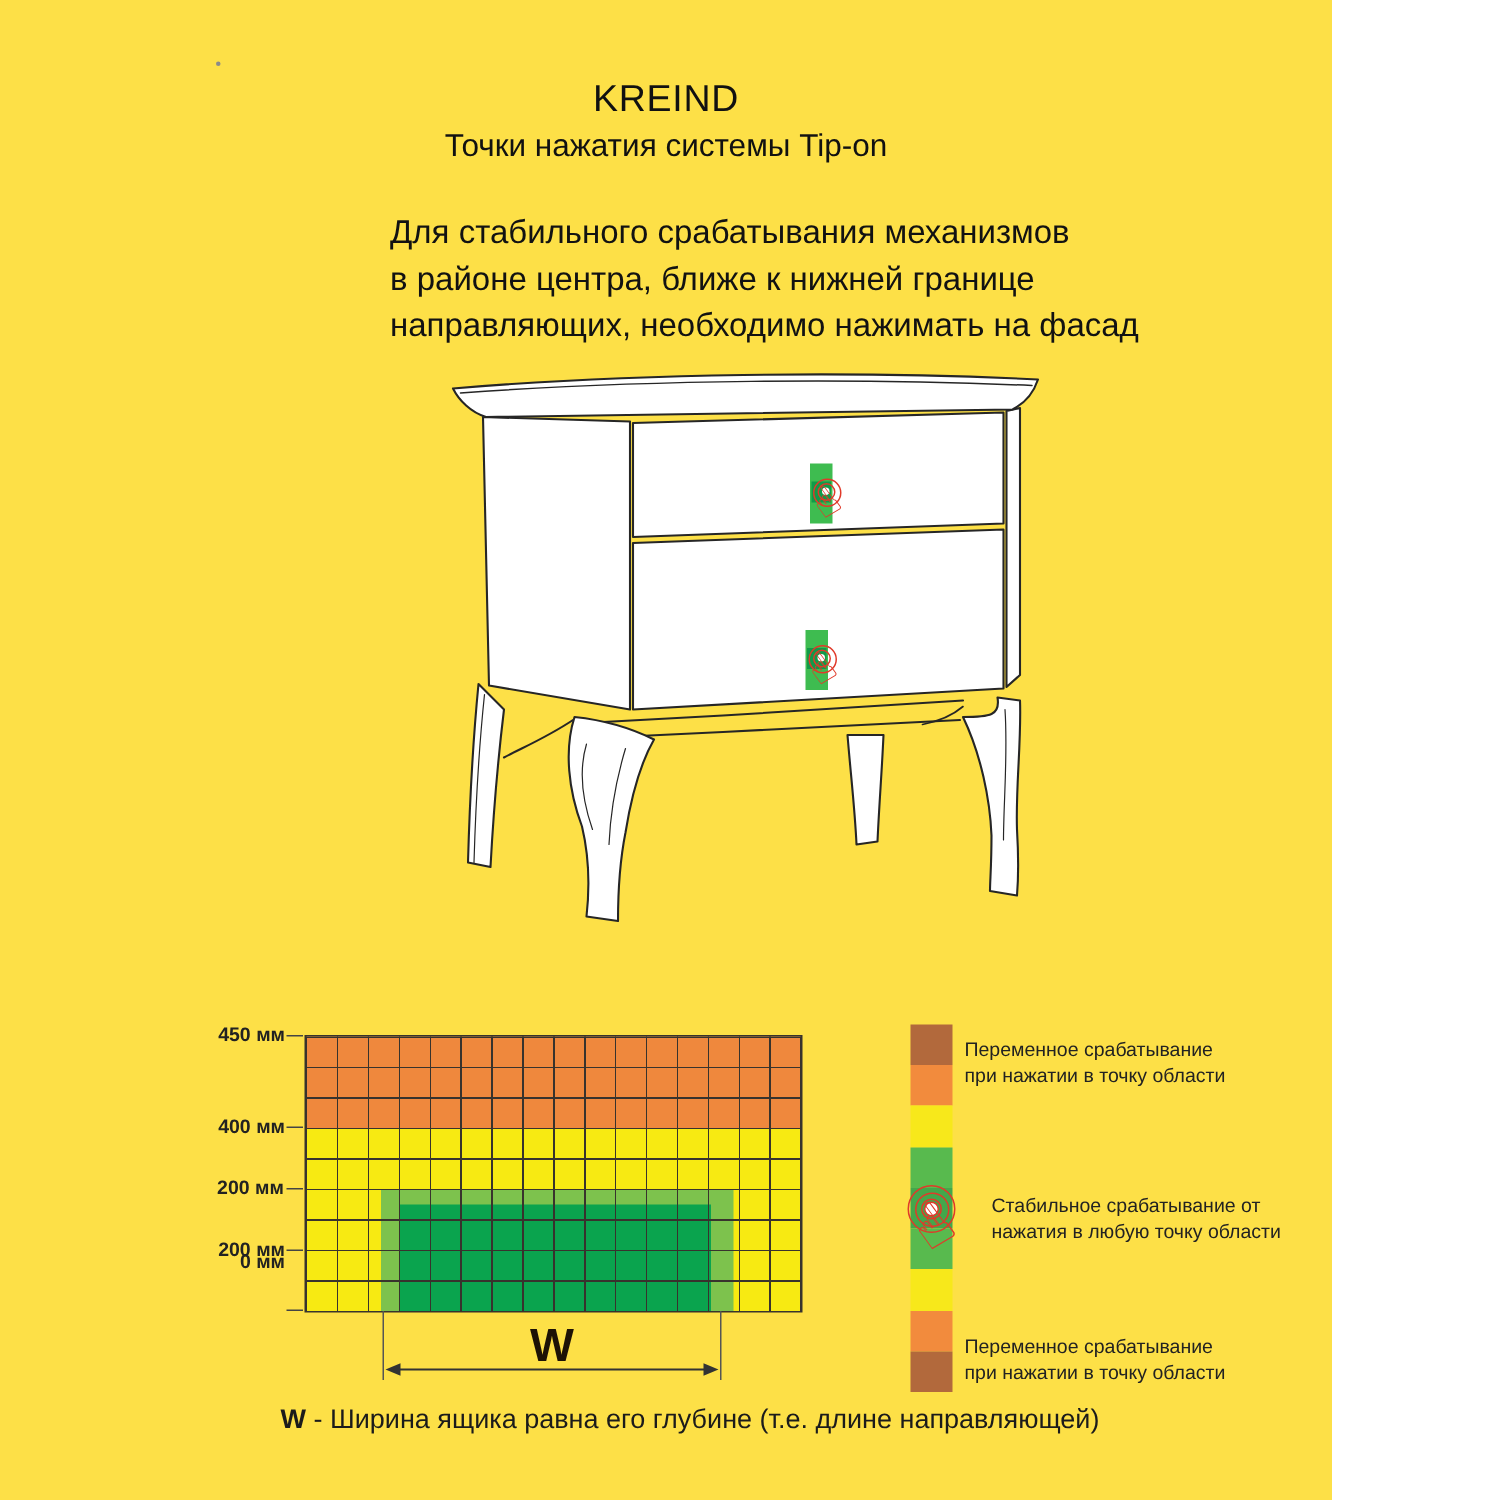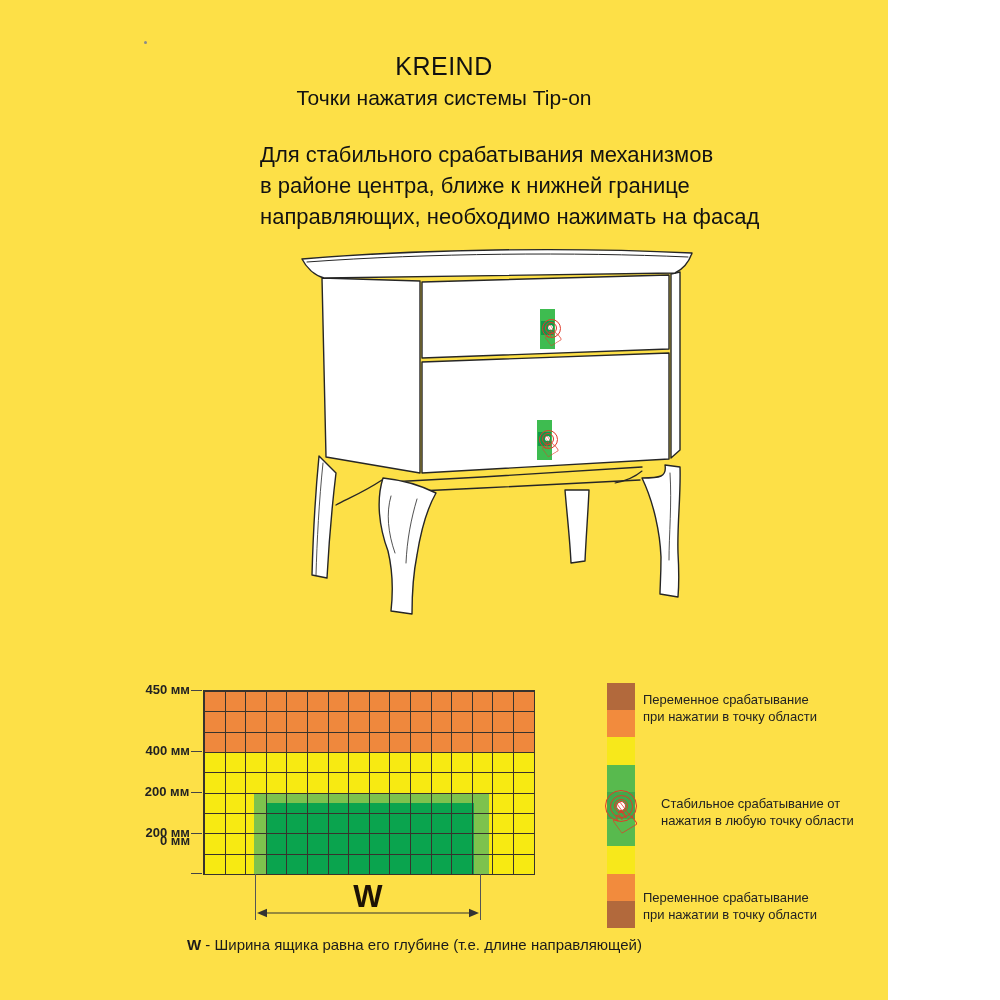--- a/index.html
+++ b/index.html
@@ -33,21 +33,21 @@
   .zone-green-light{left:50px;top:102px;width:235px;height:81px;}
   .zone-green-dark{left:62px;top:112px;width:208px;height:71px;}
   .gridlines{position:absolute;left:0;top:0;right:0;bottom:0;
      background-image:
        repeating-linear-gradient(to right,#38332d 0,#38332d 1px,transparent 1px,transparent 20.6px),
        repeating-linear-gradient(to bottom,#38332d 0,#38332d 1px,transparent 1px,transparent 20.33px);}
   .tick-label{width:46px;text-align:right;font-size:13px;font-weight:700;color:#222;line-height:14px;left:144px;}
   .tick-dash{left:191px;width:11px;height:1px;background:#444;}
   .w-line{width:1px;height:46px;background:#555;top:874px;}
   .w-label{left:317px;top:879px;width:102px;text-align:center;font-size:31px;font-weight:bold;color:#1d1205;}
-  .caption{left:187px;top:936px;font-size:15px;color:#1b1b1b;}
+  .caption{left:187px;top:936px;font-size:18px;color:#1b1b1b;}
   .caption b{font-weight:bold;}
 
   
   .legend-bar{left:607px;top:683px;width:28px;height:245px;display:flex;flex-direction:column;}
   .legend-seg{flex:1 1 0;}
   .legend-entry{font-size:13px;line-height:17px;color:#222;}
   .legend-entry-1{left:643px;top:691px;}
   .legend-entry-2{left:661px;top:795px;}
   .legend-entry-3{left:643px;top:889px;}
   .legend-press{left:602px;top:787px;width:62px;height:66px;}

